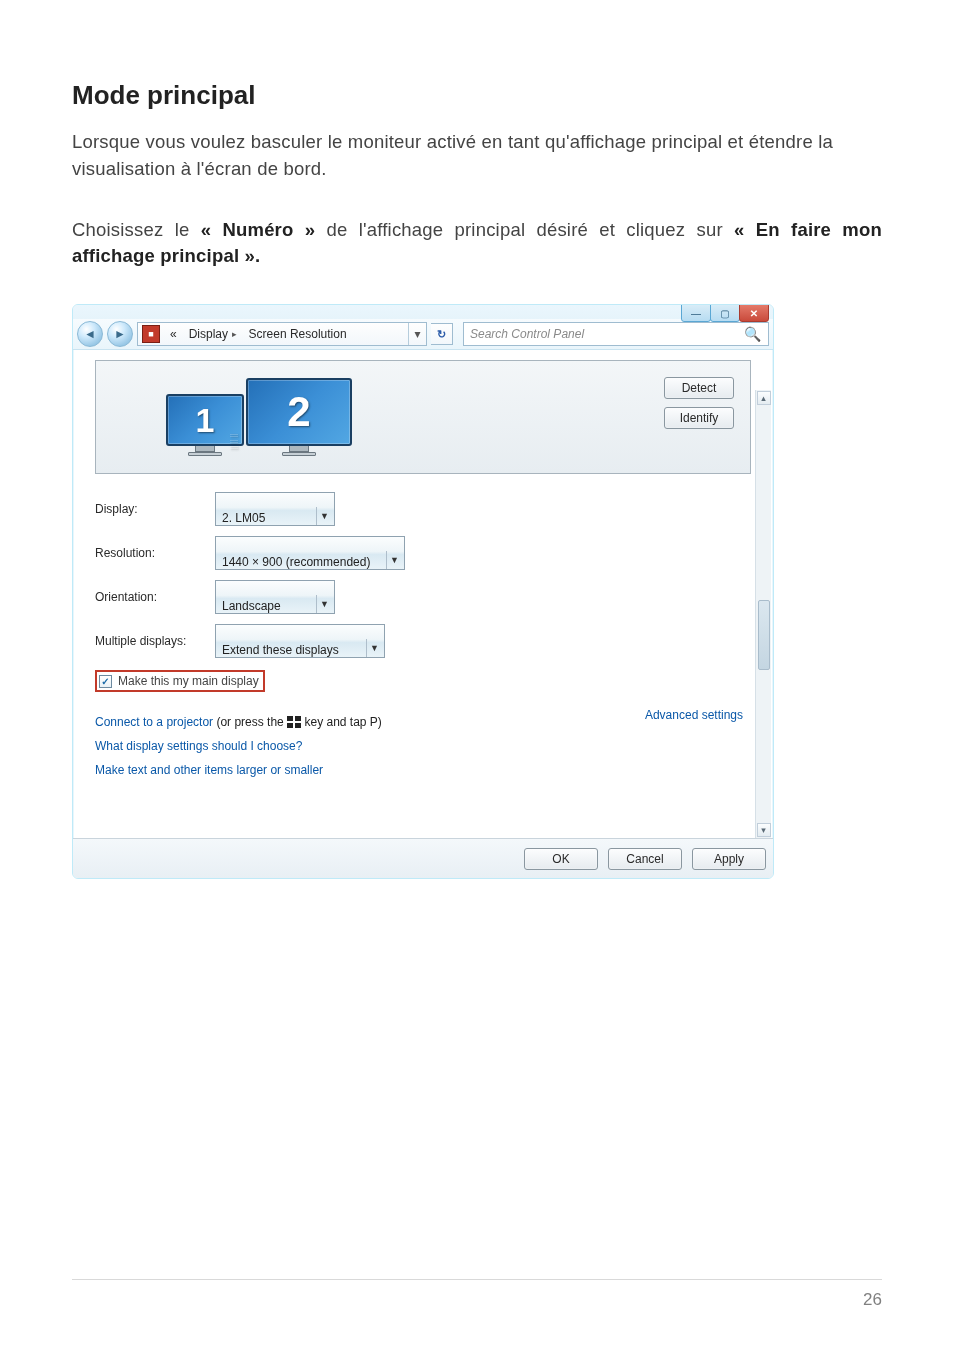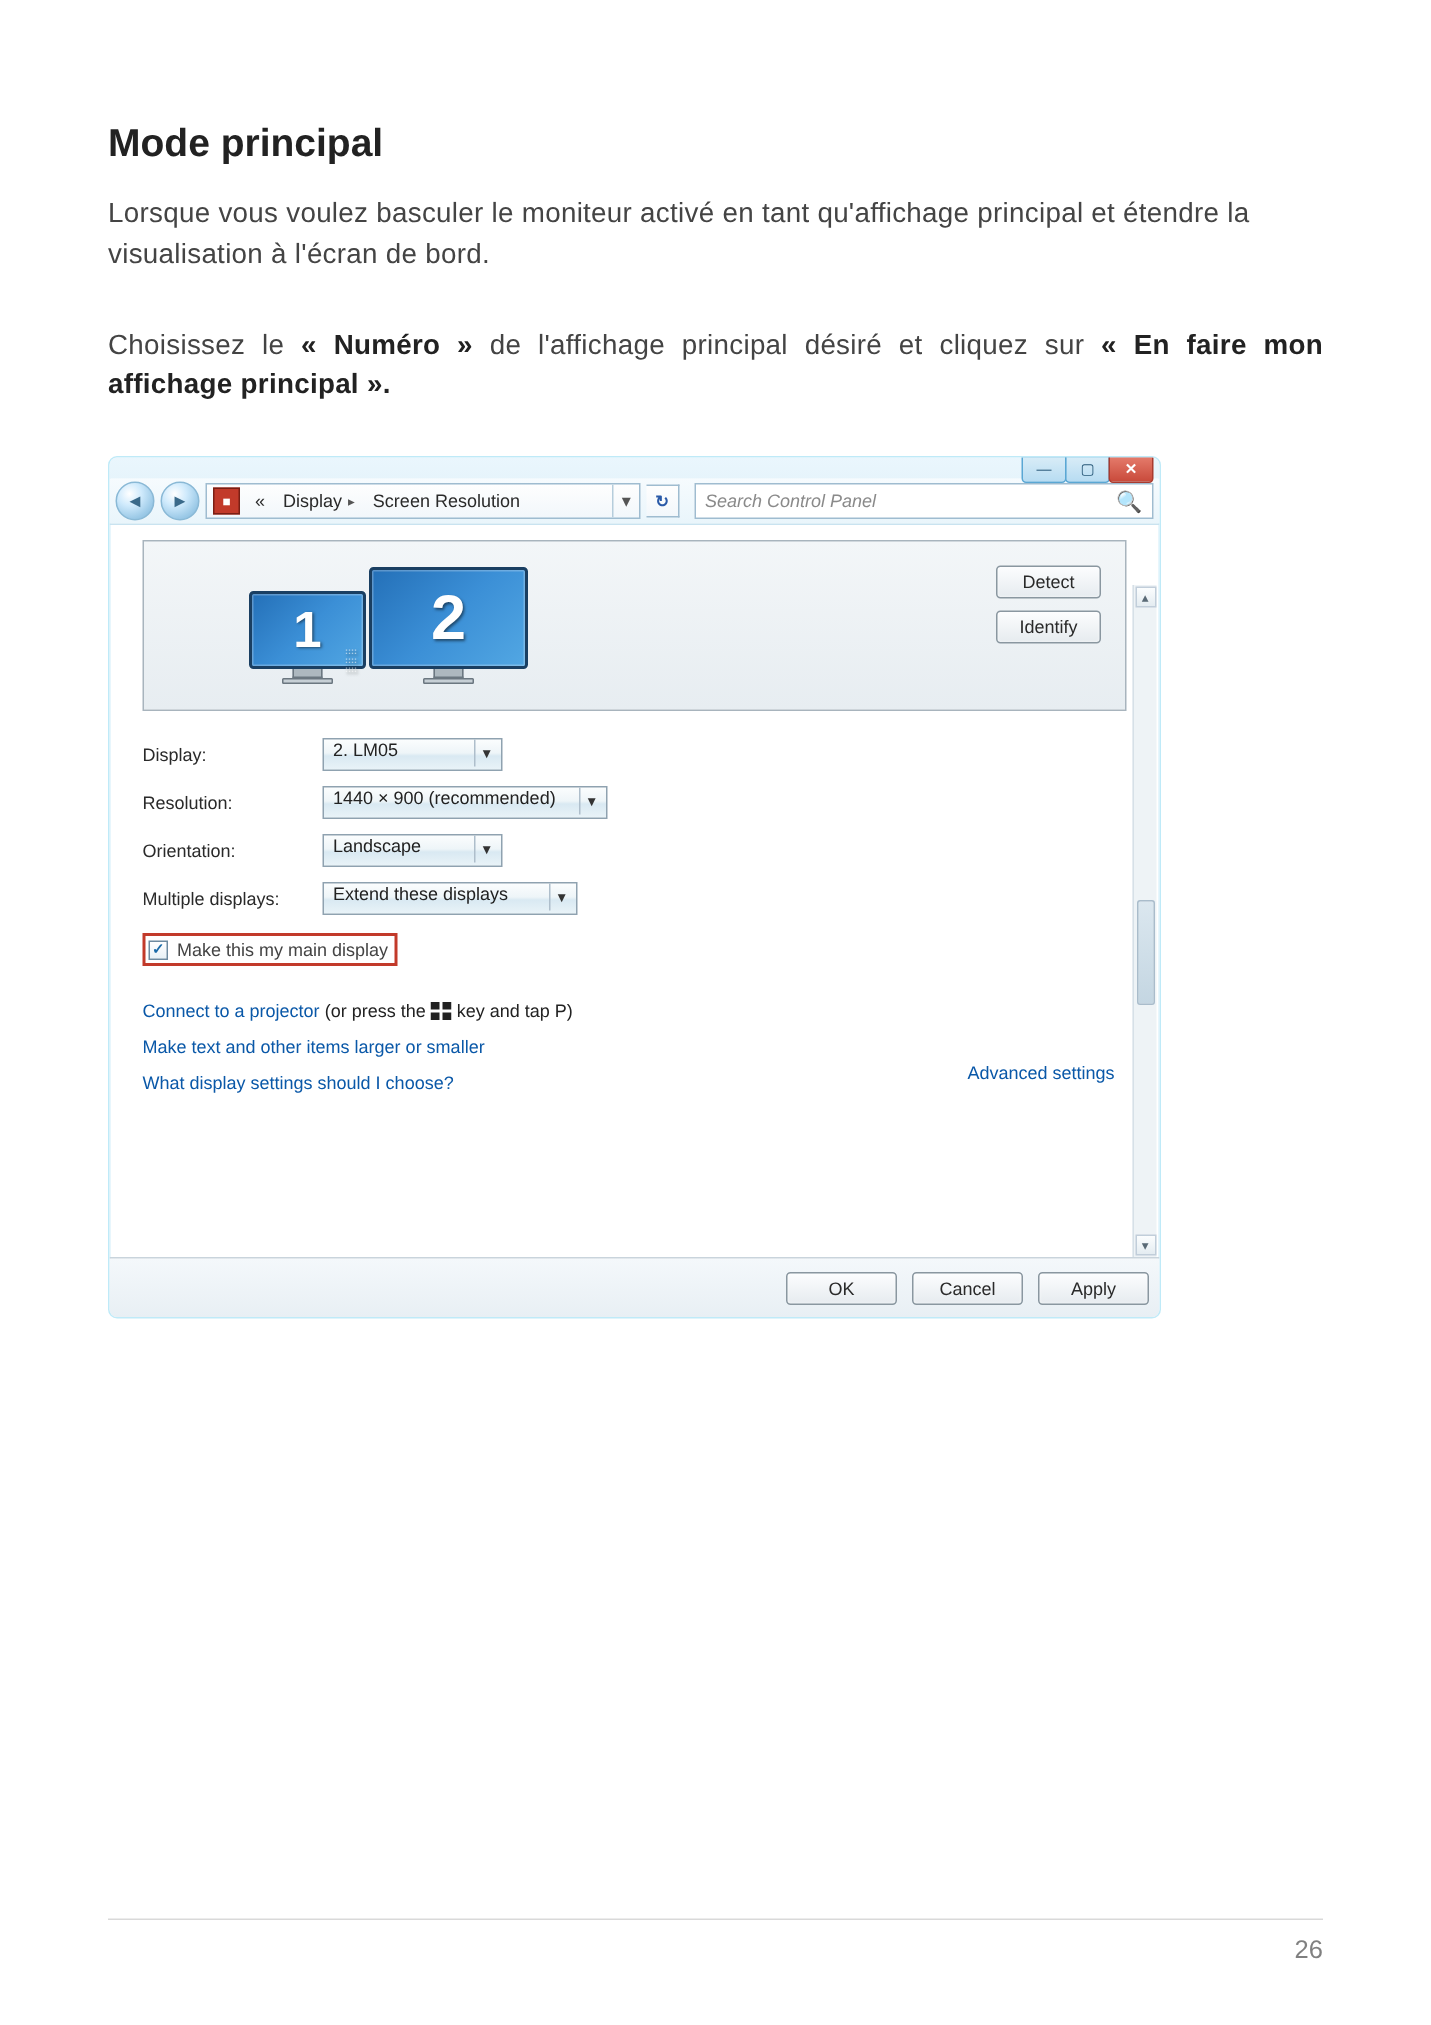--- a/index.html
+++ b/index.html
@@ -188,24 +188,24 @@
     font-family:"Segoe UI",Tahoma,sans-serif;
     font-size:12px;
     padding: 0 12px;
     box-shadow: 0 0 2px rgba(255,255,255,.8) inset;
   }
 
   .form-rows { margin-top: 18px; }
   .form-row { display:flex; align-items:center; margin-bottom:10px; }
   .form-label { width: 120px; color:#2a2a2a; font-size:12px; }
   .dd {
-    height:22px;
+    height:34px;
     border:1px solid #8fa2b0;
     background: linear-gradient(#fbfdfe 0%, #eef5f8 45%, #d9e9f2 55%, #e9f3f8 100%);
-    display:flex; align-items:flex-start; justify-content:space-between;
+    display:flex; align-items:flex-end; justify-content:space-between;
     padding: 0 2px 0 6px;
     font-size:12px; color:#222;
   }
   .dd .arrow {
     width:16px; height:18px;
     border-left:1px solid #aebecb;
     display:flex; align-items:center; justify-content:center;
     font-size:9px; color:#333;
   }
   .dd.w1{width:120px;} .dd.w2{width:190px;} .dd.w3{width:120px;} .dd.w4{width:170px;}
@@ -397,22 +397,22 @@
               <g fill="#222">
                 <rect x="0" y="0" width="6" height="5"></rect>
                 <rect x="8" y="0" width="6" height="5"></rect>
                 <rect x="0" y="7" width="6" height="5"></rect>
                 <rect x="8" y="7" width="6" height="5"></rect>
               </g>
             </svg>
         </span>
         <span class="black"> key and tap P)</span>
       </div>
+      <div class="linkline"><a>What display settings should I choose?</a></div>
       <div class="linkline"><a>Make text and other items larger or smaller</a></div>
-      <div class="linkline"><a>What display settings should I choose?</a></div>
 
       <div class="footer-bar">
         <button class="w7btn" style="min-width:74px">OK</button>
         <button class="w7btn" style="min-width:74px">Cancel</button>
         <button class="w7btn" style="min-width:74px">Apply</button>
       </div>
     </div>
   </div>
 </div>
 

